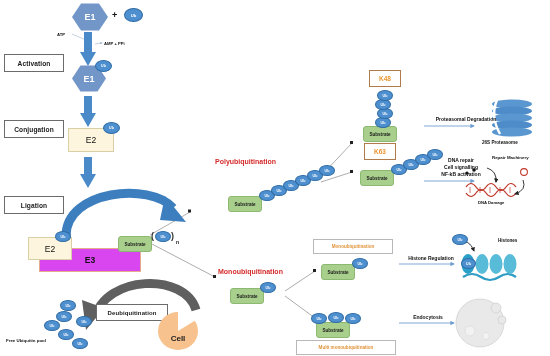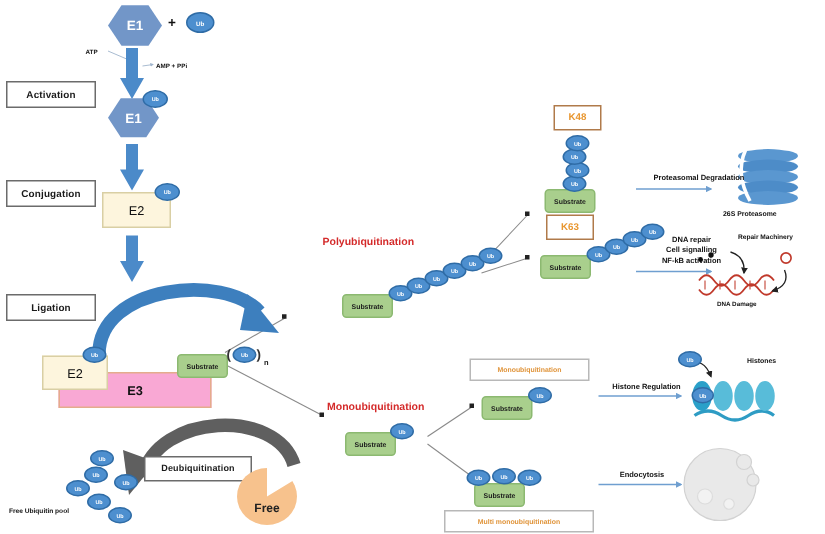--- a/index.html
+++ b/index.html
@@ -21,21 +21,21 @@
       box-sizing:border-box;}
   .ub.big{font-size:4.2px;}
 
   
   .hexE1{background:#7296c8;color:#fff;font-size:9px;font-weight:bold;
          display:flex;align-items:center;justify-content:center;
          clip-path:polygon(25% 2%,75% 2%,100% 50%,75% 98%,25% 98%,0% 50%);}
   .boxE2{background:#fdf5dd;border:1px solid #d9cfa4;color:#111;
          font-size:8.5px;font-weight:normal;
          display:flex;align-items:center;justify-content:center;}
-  .boxE3{background:#f9a8d4;border:1px solid #e4ac8c;color:#111;
+  .boxE3{background:#d946ef;border:1px solid #e4ac8c;color:#111;
          font-size:8.5px;font-weight:bold;
          display:flex;align-items:center;justify-content:center;}
   .sub{background:#a9cf8d;border:1px solid #8cb971;border-radius:3px;
        color:#1c1c1c;font-size:4.6px;font-weight:bold;
        display:flex;align-items:center;justify-content:center;
        box-sizing:border-box;}
 
   
   .tiny{font-size:4.2px;font-weight:bold;color:#111;white-space:nowrap;}
   .tinyl{font-size:4.4px;color:#111;white-space:nowrap;}
@@ -185,21 +185,21 @@
 
   <div class="abs sub" style="left:118px;top:236px;width:34px;height:16px;">Substrate</div>
   <div class="abs tiny" style="left:151px;top:231px;font-size:9px;color:#333;">(</div>
   <div class="abs ub" style="left:155px;top:231px;width:16px;height:11px;">Ub</div>
   <div class="abs tiny" style="left:171px;top:231px;font-size:9px;color:#333;">)</div>
   <div class="abs tiny" style="left:176px;top:239px;font-size:5px;">n</div>
 
   <div class="abs stagebox" style="left:96px;top:304px;width:70px;height:15px;font-size:6px;">Deubiquitination</div>
 
   <div class="abs dubs" style="left:158px;top:312px;width:40px;height:38px;">
-    <span style="margin-bottom:7px;">Free</span>
+    <span style="margin-bottom:7px;">Cell</span>
   </div>
 
   <div class="abs ub" style="left:44px;top:320px;width:16px;height:11px;">Ub</div>
   <div class="abs ub" style="left:56px;top:311px;width:16px;height:11px;">Ub</div>
   <div class="abs ub" style="left:58px;top:329px;width:16px;height:11px;">Ub</div>
   <div class="abs ub" style="left:60px;top:300px;width:16px;height:11px;">Ub</div>
   <div class="abs ub" style="left:76px;top:316px;width:16px;height:11px;">Ub</div>
   <div class="abs ub" style="left:72px;top:338px;width:16px;height:11px;">Ub</div>
   <div class="abs tinyl" style="left:6px;top:338px;font-weight:bold;">Free Ubiquitin pool</div>
 

